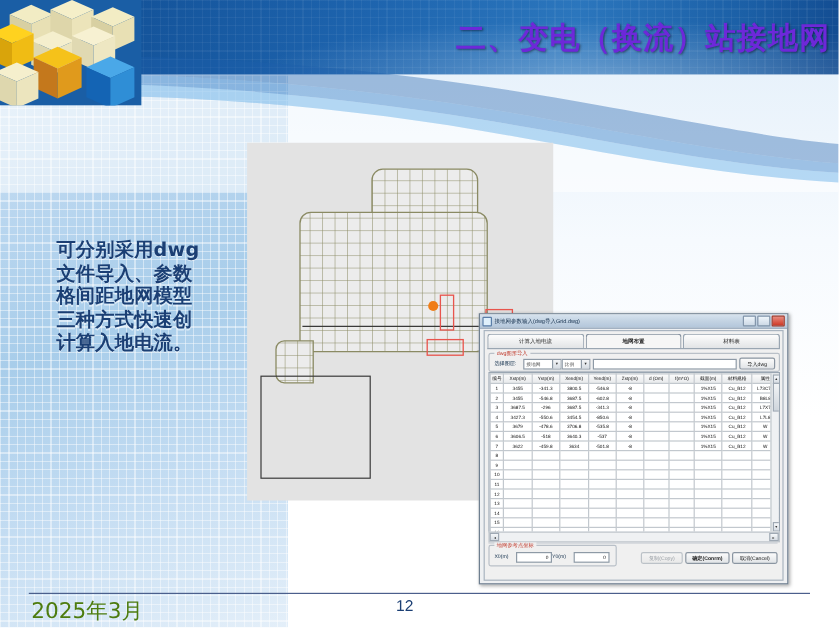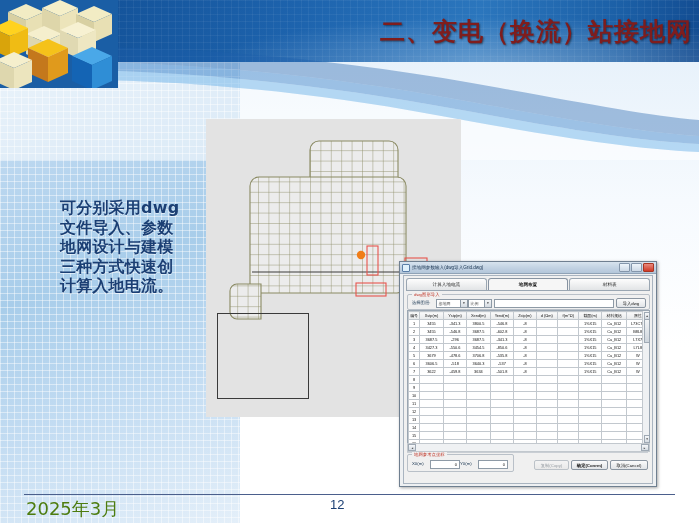--- a/index.html
+++ b/index.html
@@ -30,29 +30,29 @@
     background-image:repeating-linear-gradient(to right,rgba(255,255,255,.45) 0 1px,transparent 1px 7px),
                      repeating-linear-gradient(to bottom,rgba(255,255,255,.45) 0 1px,transparent 1px 7px);}
   .body-white{position:absolute;left:0;top:62px;width:699px;height:461px;
     background:linear-gradient(180deg,#e8f2fb 0%,#f6fafe 30%,#ffffff 62%,#ffffff 100%);}
 
   
   .cubes{position:absolute;left:0;top:0;width:118px;height:88px;overflow:hidden;}
 
   
   .title{position:absolute;left:380px;top:14px;width:308px;height:38px;
-    color:#7f1d1d;font-size:25px;line-height:36px;letter-spacing:1px;
+    color:#6d28d9;font-size:25px;line-height:36px;letter-spacing:1px;
     font-family:"DejaVu Serif","Liberation Serif",serif;font-weight:700;
     text-align:center;text-shadow:1px 1px 2px rgba(0,0,0,.45);white-space:nowrap;}
 
   
   .subhead{position:absolute;left:66px;top:152px;font-size:15px;font-weight:700;color:#ffffff;
      letter-spacing:.5px;text-shadow:1px 1px 2px rgba(20,60,110,.75);white-space:nowrap;
      font-family:"DejaVu Sans","Liberation Sans",sans-serif;}
-  .bodytext{position:absolute;left:60px;top:198px;width:160px;font-size:16px;line-height:19.5px;
+  .bodytext{position:absolute;left:47px;top:198px;width:160px;font-size:16px;line-height:19.5px;
      color:#1b3f74;font-weight:700;letter-spacing:.2px;
      font-family:"DejaVu Sans","Liberation Sans",sans-serif;
      text-shadow:0 1px 0 rgba(255,255,255,.55);}
 
   
   .canvas{position:absolute;left:206px;top:119px;width:255px;height:298px;background:#e3e3e3;}
   .canvas svg{display:block;}
   .selbox{position:absolute;left:217px;top:313px;width:90px;height:84px;
      border:1.3px solid #3a3a3a;background:transparent;}
 
@@ -204,21 +204,21 @@
       </g>
     </svg>
   </div>
 
   <div class="title">二、变电（换流）站接地网</div>
 
 
   <div class="bodytext">
     <div>可分别采用dwg</div>
     <div>文件导入、参数</div>
-    <div>地网设计与建模</div>
+    <div>格间距地网模型</div>
     <div>三种方式快速创</div>
     <div>计算入地电流。</div>
   </div>
 
   <div class="canvas">
     <svg width="255" height="298" viewBox="0 0 255 298">
       <defs>
         <pattern id="mesh" width="10.4" height="10.4" patternUnits="userSpaceOnUse">
           <path d="M0 0 H10.4 M0 0 V10.4" stroke="#8a8a63" stroke-width="0.85" fill="none"></path>
         </pattern>

